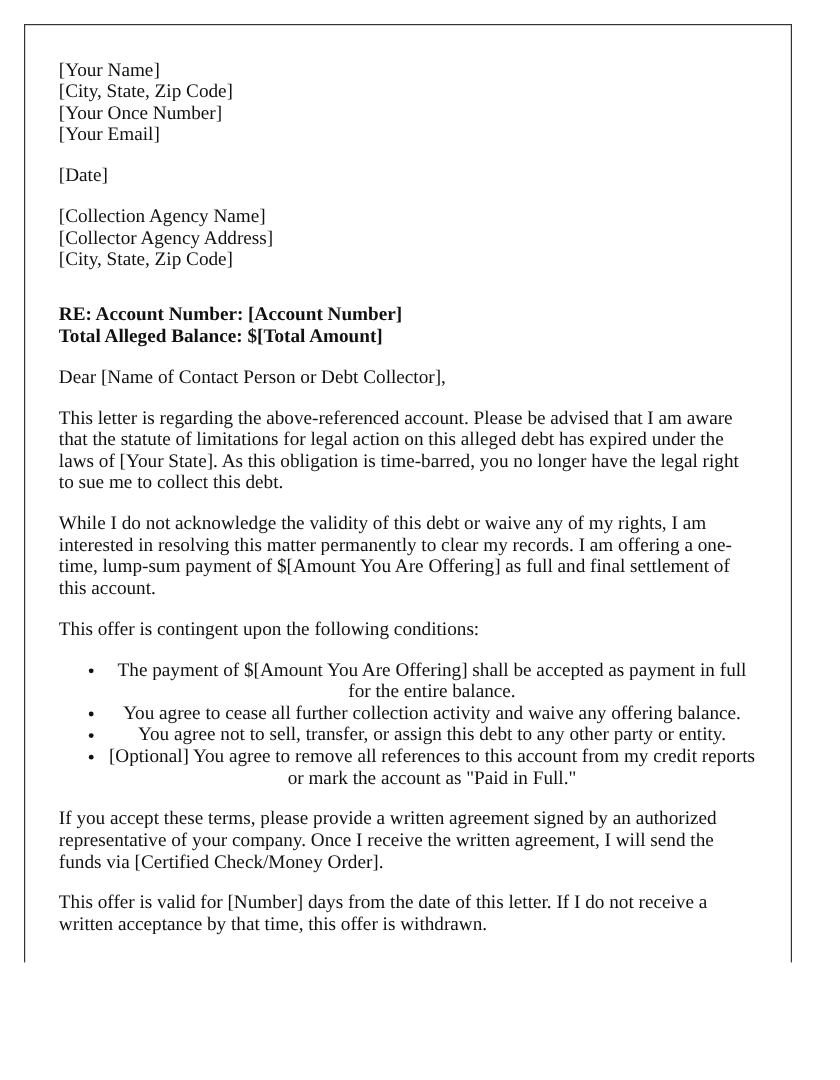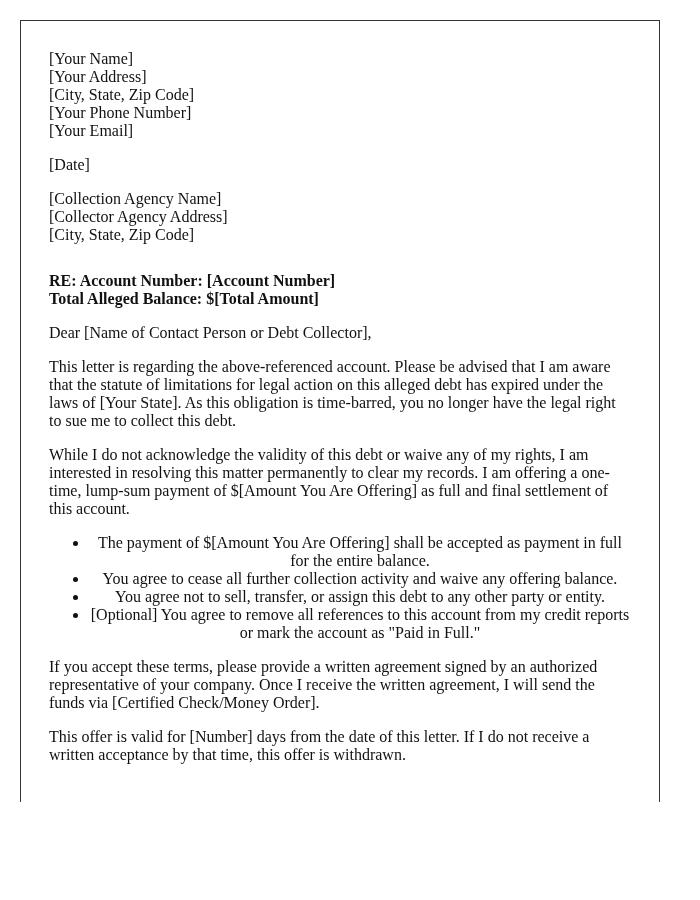--- a/index.html
+++ b/index.html
@@ -25,23 +25,22 @@
   ul { margin: 0 0 16px 0; padding-left: 40px; text-align: center; }
   li { margin: 0; }
 </style>
 </head>
 <body>
 
 <div class="page">
 
   <div class="block">
     <span class="line">[Your Name]</span>
-    <span class="line">[Your Address]</span>
     <span class="line">[City, State, Zip Code]</span>
-    <span class="line">[Your Phone Number]</span>
+    <span class="line">[Your Once Number]</span>
     <span class="line">[Your Email]</span>
   </div>
 
   <div class="block">
     <span class="line">[Date]</span>
   </div>
 
   <div class="block">
     <span class="line">[Collection Agency Name]</span>
     <span class="line">[Collector Agency Address]</span>
@@ -50,20 +49,21 @@
 
   <div class="block bold">
     <span class="line">RE: Account Number: [Account Number]</span>
     <span class="line">Total Alleged Balance: $[Total Amount]</span>
   </div>
 
   <p>Dear [Name of Contact Person or Debt Collector],</p>
 
   <p>This letter is regarding the above-referenced account. Please be advised that I am aware that the statute of limitations for legal action on this alleged debt has expired under the laws of [Your State]. As this obligation is time-barred, you no longer have the legal right to sue me to collect this debt.</p>
   <p>While I do not acknowledge the validity of this debt or waive any of my rights, I am interested in resolving this matter permanently to clear my records. I am offering a one-time, lump-sum payment of $[Amount You Are Offering] as full and final settlement of this account.</p>
+  <p>This offer is contingent upon the following conditions:</p>
 
   <ul>
     <li>The payment of $[Amount You Are Offering] shall be accepted as payment in full for the entire balance.</li>
     <li>You agree to cease all further collection activity and waive any offering balance.</li>
     <li>You agree not to sell, transfer, or assign this debt to any other party or entity.</li>
     <li>[Optional] You agree to remove all references to this account from my credit reports or mark the account as "Paid in Full."</li>
   </ul>
 
   <p>If you accept these terms, please provide a written agreement signed by an authorized representative of your company. Once I receive the written agreement, I will send the funds via [Certified Check/Money Order].</p>
   <p>This offer is valid for [Number] days from the date of this letter. If I do not receive a written acceptance by that time, this offer is withdrawn.</p>

